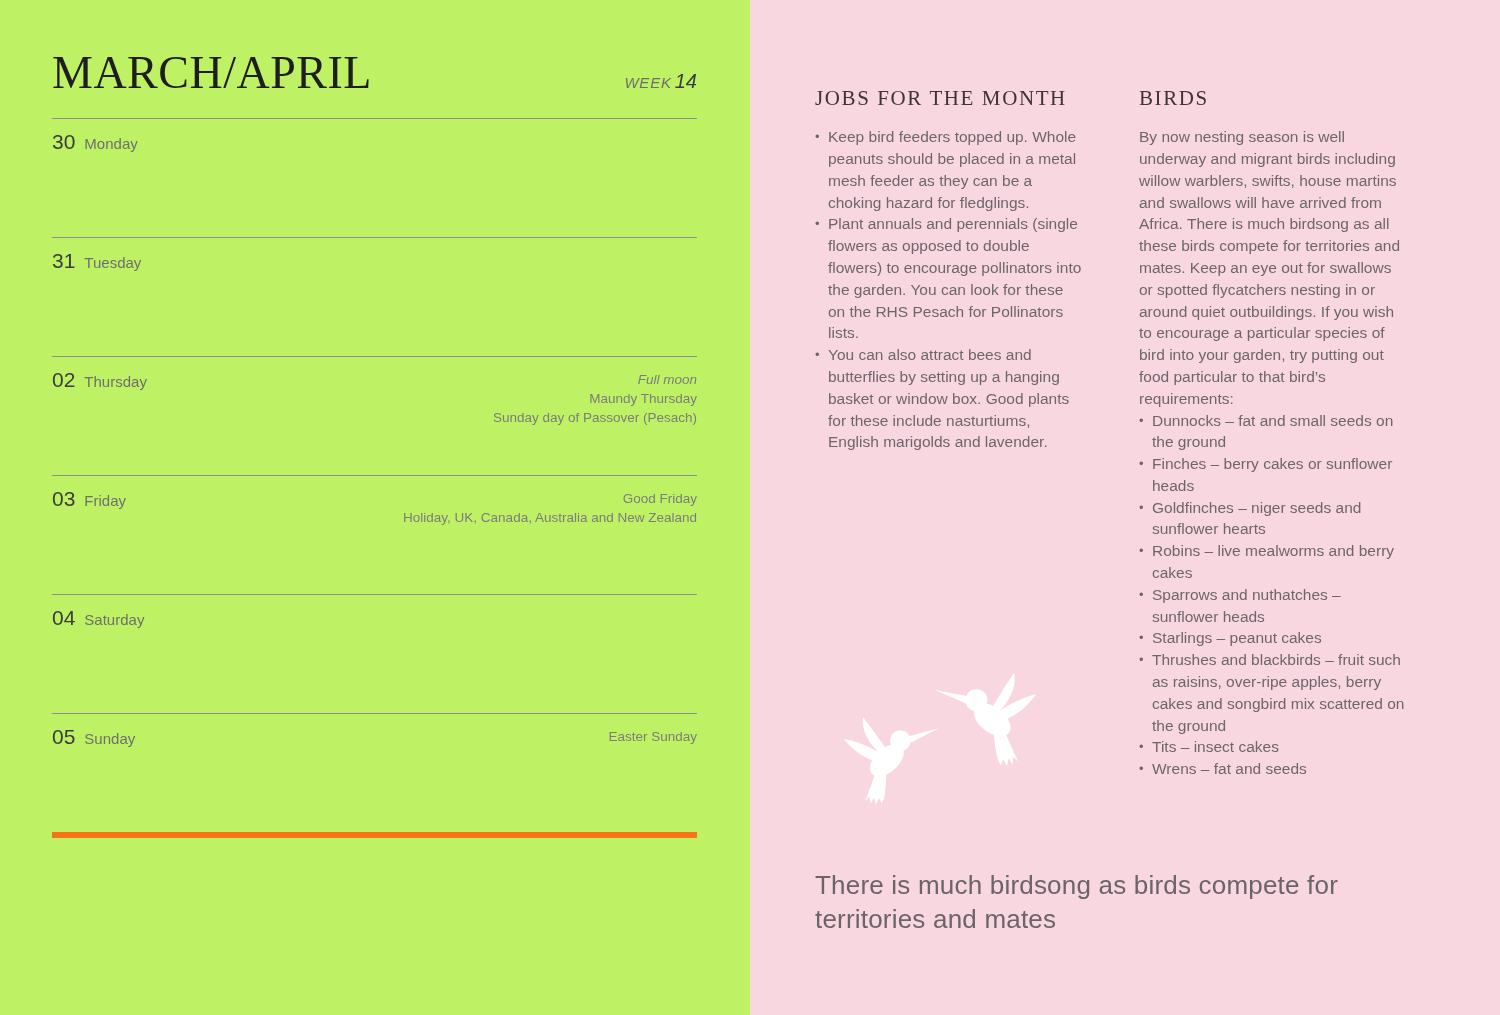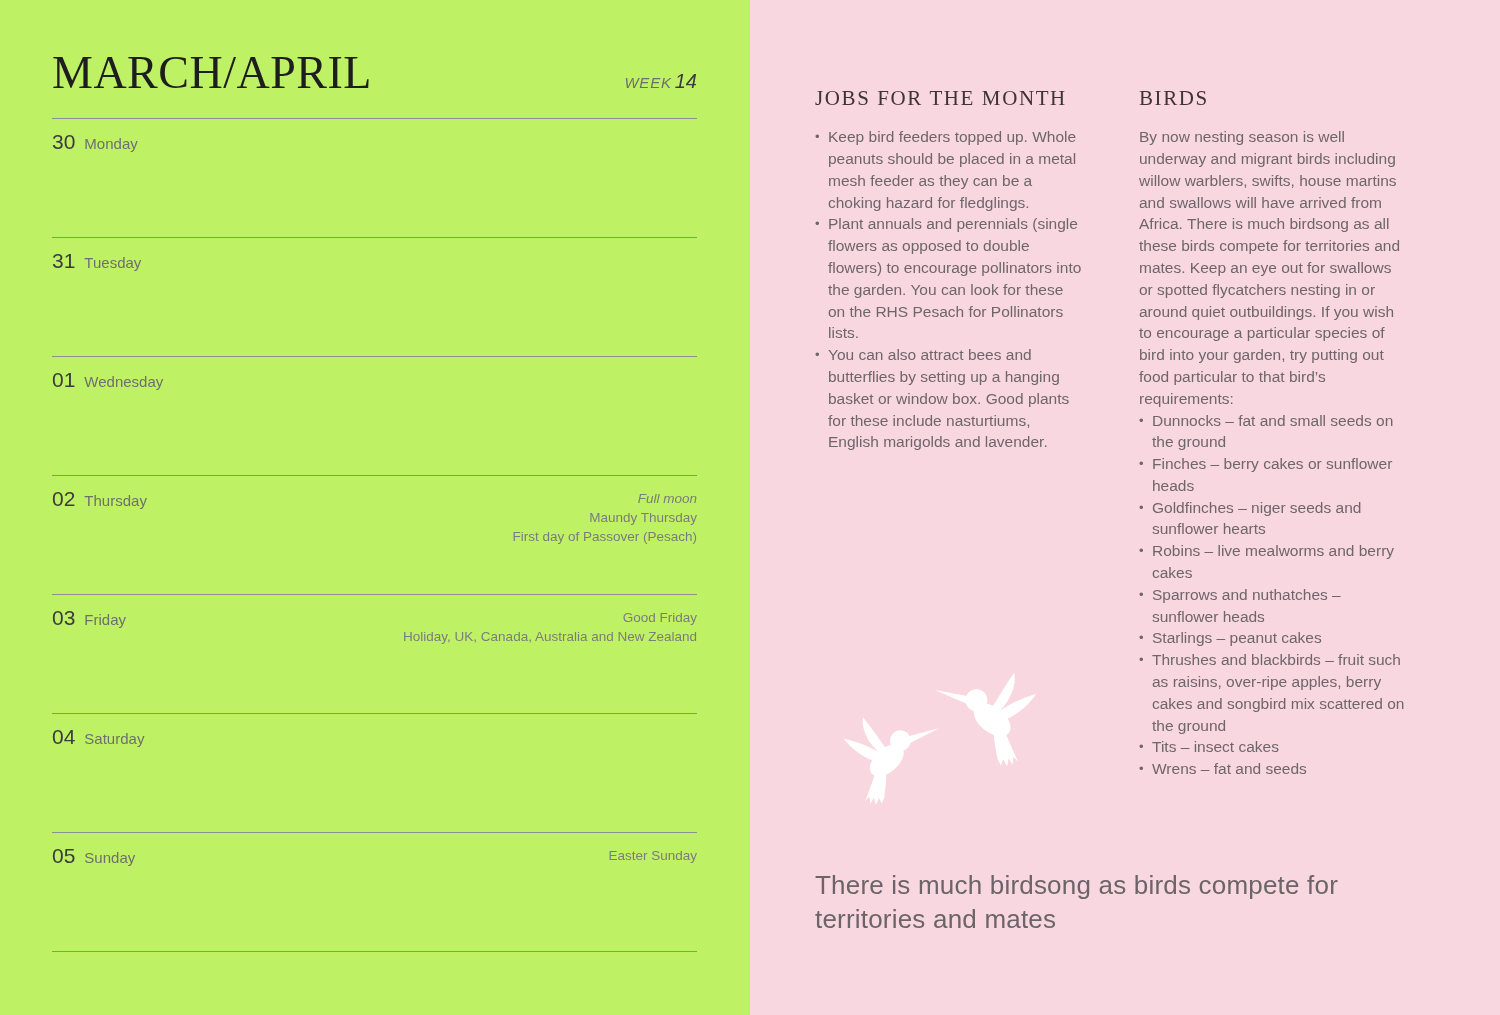--- a/index.html
+++ b/index.html
@@ -16,21 +16,21 @@
     display:flex; justify-content:space-between; align-items:baseline;
   }
   .page-title {
     font-family:"Liberation Serif", serif; font-weight:400;
     font-size:46px; letter-spacing:0.5px; color:#1e1e1e; line-height:1;
     padding-top:10px;
   }
   .week-indicator { font-size:15px; color:#6e6e6e; letter-spacing:0.8px;font-style:italic; }
   .week-indicator .week-number { font-size:20px; color:#3c3c3c; letter-spacing:0; margin-left:3px; }
 
-  .day-rows { position:absolute; left:52px; right:53px; top:118px; border-bottom:1px solid #f97316; }
+  .day-rows { position:absolute; left:52px; right:53px; top:118px; border-bottom:6px solid #f97316; }
   .day-row { position:relative; height:119px; border-top:1px solid #8f8f8f; }
   .day-date { font-size:21px; color:#3c3c3c; line-height:1; }
   .day-head { position:absolute; left:0; top:12px; display:flex; align-items:baseline; }
   .day-name { font-size:15px; color:#6f6f6f; margin-left:9px; }
   .day-notes { position:absolute; right:0; top:13px; text-align:right; font-size:13.5px; line-height:19px; color:#7c7c7c; }
   .day-note.italic { font-style:italic; }
 
   
   .page-right { position:absolute; left:750px; top:0; width:750px; height:1015px; background:#f8d7e0; }
   .cols { position:absolute; left:65px; top:86px; display:flex; gap:57px; }
@@ -77,37 +77,30 @@
   </div>
 
   <div class="day-row">
     <div class="day-head">
       <span class="day-date">31</span>
       <span class="day-name">Tuesday</span>
     </div>
     <div class="day-notes"></div>
   </div>
 
-  <div class="day-row">
-    <div class="day-head">
-      <span class="day-date">01</span>
-      <span class="day-name">Wednesday</span>
-    </div>
-    <div class="day-notes"></div>
-  </div>
 
   <div class="day-row">
     <div class="day-head">
       <span class="day-date">02</span>
       <span class="day-name">Thursday</span>
     </div>
     <div class="day-notes">
             <div class="day-note italic">Full moon</div>
             <div class="day-note">Maundy Thursday</div>
-            <div class="day-note">First day of Passover (Pesach)</div>
+            <div class="day-note">Sunday day of Passover (Pesach)</div>
           </div>
   </div>
 
   <div class="day-row">
     <div class="day-head">
       <span class="day-date">03</span>
       <span class="day-name">Friday</span>
     </div>
     <div class="day-notes">
             <div class="day-note">Good Friday</div>

